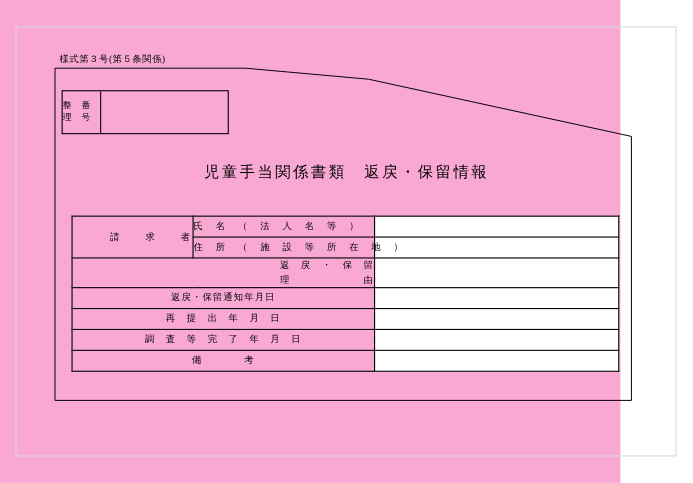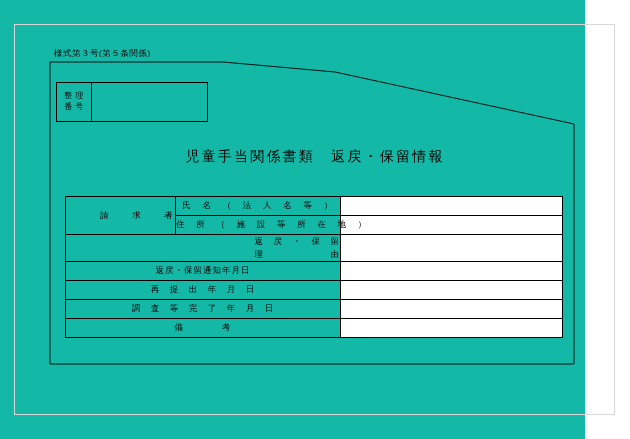--- a/index.html
+++ b/index.html
@@ -11,22 +11,21 @@
     width: 630px;
     height: 439px;
     font-family: "Liberation Serif", "DejaVu Serif", serif;
     color: #000000;
     overflow: hidden;
   }
   .page {
     position: relative;
     width: 564px;
     height: 439px;
-    background: #14b8a6;
-    padding-left: 21px;
+    background: #f9a8d4;
   }
   
   .page-border {
     position: absolute;
     left: 14px;
     top: 24px;
     width: 601px;
     height: 391px;
     border: 1px solid #d8d8d8;
     box-sizing: border-box;
@@ -60,21 +59,21 @@
     height: 40px;
     border: 1px solid #000000;
     box-sizing: border-box;
     display: flex;
   }
   .seiri-label {
     width: 35px;
     border-right: 1px solid #000000;
     box-sizing: border-box;
     display: flex;
-    flex-direction: column;
+    flex-direction: row;
     align-items: center;
     justify-content: center;
     font-size: 8px;
     line-height: 1.35;
     letter-spacing: 0.5px;
   }
   .seiri-value {
     flex: 1;
   }
 
@@ -110,21 +109,21 @@
     text-align: center;
     letter-spacing: 1px;
     white-space: nowrap;
   }
   .lbl-wide {
     text-align: right;
     letter-spacing: 2.2px;
     white-space: nowrap;
   }
   .lbl-sub {
-    text-align: center;
+    text-align: left;
     letter-spacing: 1.6px;
     white-space: nowrap;
     padding-left: 4px;
   }
   .two-line {
     line-height: 1.55;
   }
   .val { background: #ffffff; }
   .h-tall { height: 34px; }
   .h-xtall { height: 40px; text-align: right; }

